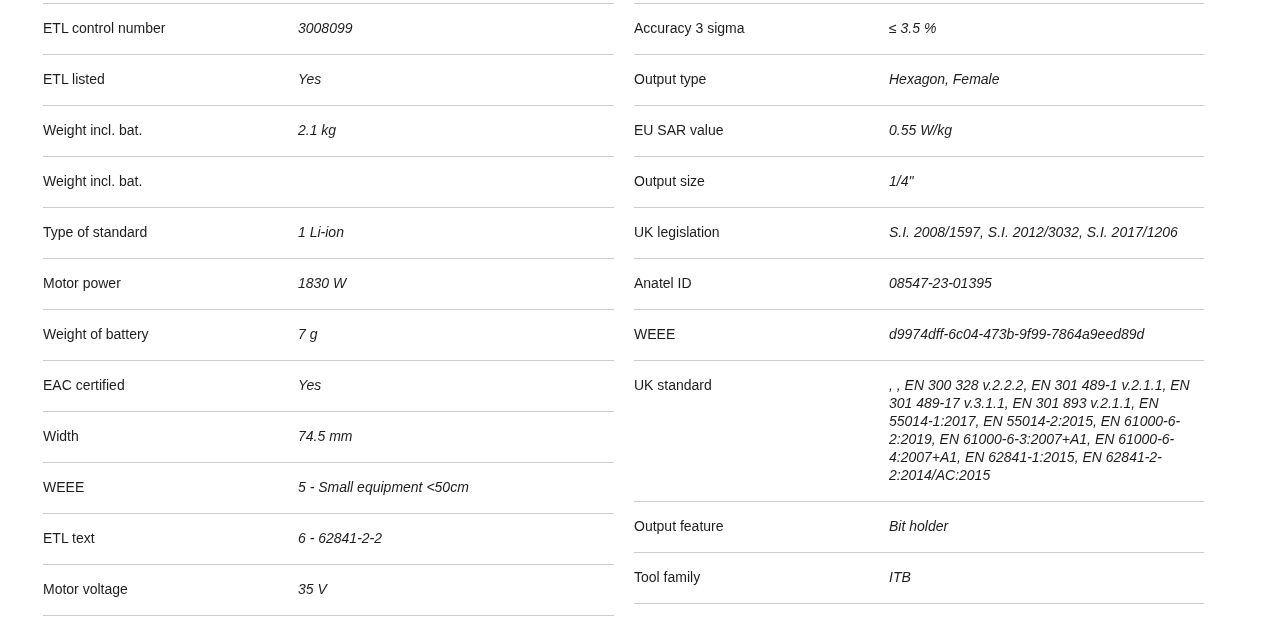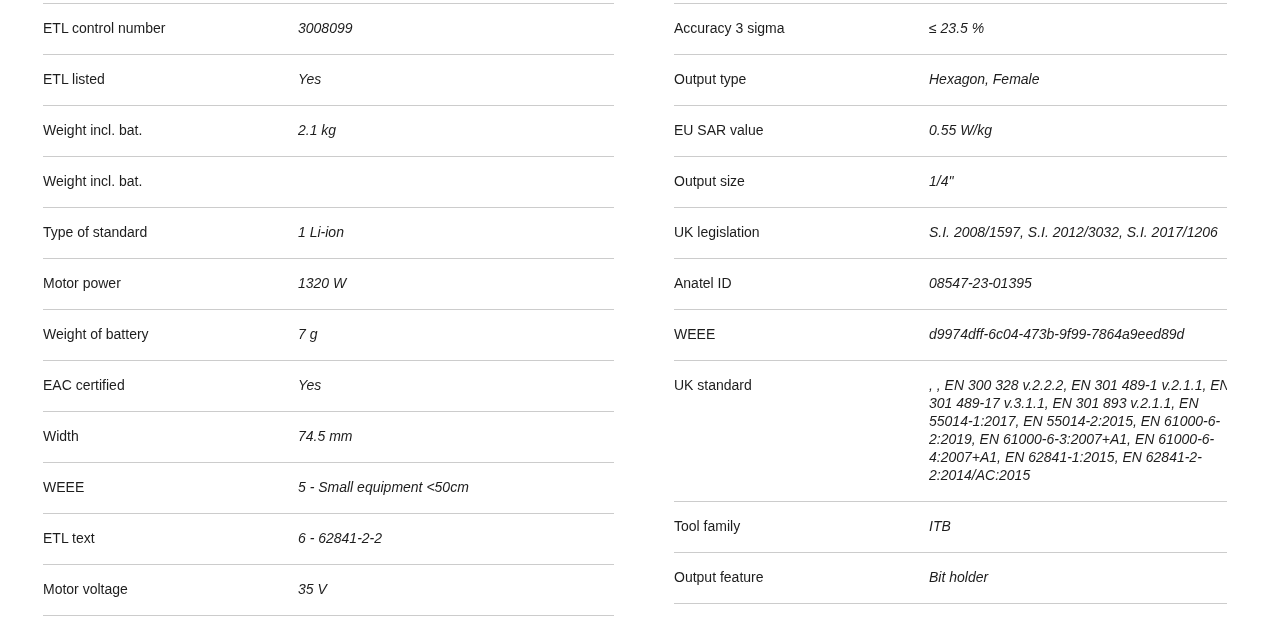--- a/index.html
+++ b/index.html
@@ -15,21 +15,21 @@
     font-family: "Liberation Sans", sans-serif;
     font-size: 14px;
     color: #1d1d1d;
     overflow: hidden;
   }
   .spec-col {
     position: absolute;
     top: 3px;
   }
   .spec-col.left  { left: 43px;  width: 571px; }
-  .spec-col.right { left: 634px; width: 570px; margin-left: 40px; }
+  .spec-col.right { left: 634px; width: 570px; }
   .spec-row {
     display: flex;
     align-items: flex-start;
     border-top: 1px solid #cccccc;
     padding: 15px 0 17px 0;
     line-height: 18px;
   }
   .spec-col .spec-row:last-child {
     border-bottom: 1px solid #cccccc;
   }
@@ -70,21 +70,21 @@
     <div class="spec-label">Weight incl. bat.</div>
   </div>
 
   <div class="spec-row">
     <div class="spec-label">Type of standard</div>
     <div class="spec-value">1 Li-ion</div>
   </div>
 
   <div class="spec-row">
     <div class="spec-label">Motor power</div>
-    <div class="spec-value">1320 W</div>
+    <div class="spec-value">1830 W</div>
   </div>
 
   <div class="spec-row">
     <div class="spec-label">Weight of battery</div>
     <div class="spec-value">7 g</div>
   </div>
 
   <div class="spec-row">
     <div class="spec-label">EAC certified</div>
     <div class="spec-value">Yes</div>
@@ -106,21 +106,21 @@
   </div>
 
   <div class="spec-row">
     <div class="spec-label">Motor voltage</div>
     <div class="spec-value">35 V</div>
   </div>
 </section>
   <section class="spec-col right" id="table-right">
   <div class="spec-row">
     <div class="spec-label">Accuracy 3 sigma</div>
-    <div class="spec-value">≤ 23.5 %</div>
+    <div class="spec-value">≤ 3.5 %</div>
   </div>
 
   <div class="spec-row">
     <div class="spec-label">Output type</div>
     <div class="spec-value">Hexagon, Female</div>
   </div>
 
   <div class="spec-row">
     <div class="spec-label">EU SAR value</div>
     <div class="spec-value">0.55 W/kg</div>
@@ -145,22 +145,22 @@
     <div class="spec-label">WEEE</div>
     <div class="spec-value">d9974dff-6c04-473b-9f99-7864a9eed89d</div>
   </div>
 
   <div class="spec-row">
     <div class="spec-label">UK standard</div>
     <div class="spec-value">, , EN 300 328 v.2.2.2, EN 301 489-1 v.2.1.1, EN 301 489-17 v.3.1.1, EN 301 893 v.2.1.1, EN 55014-1:2017, EN 55014-2:2015, EN 61000-6-2:2019, EN 61000-6-3:2007+A1, EN 61000-6-4:2007+A1, EN 62841-1:2015, EN 62841-2-2:2014/AC:2015</div>
   </div>
 
   <div class="spec-row">
-    <div class="spec-label">Tool family</div>
-    <div class="spec-value">ITB</div>
+    <div class="spec-label">Output feature</div>
+    <div class="spec-value">Bit holder</div>
   </div>
 
   <div class="spec-row">
-    <div class="spec-label">Output feature</div>
-    <div class="spec-value">Bit holder</div>
+    <div class="spec-label">Tool family</div>
+    <div class="spec-value">ITB</div>
   </div>
 </section>
 </div>
 
 </body></html>

